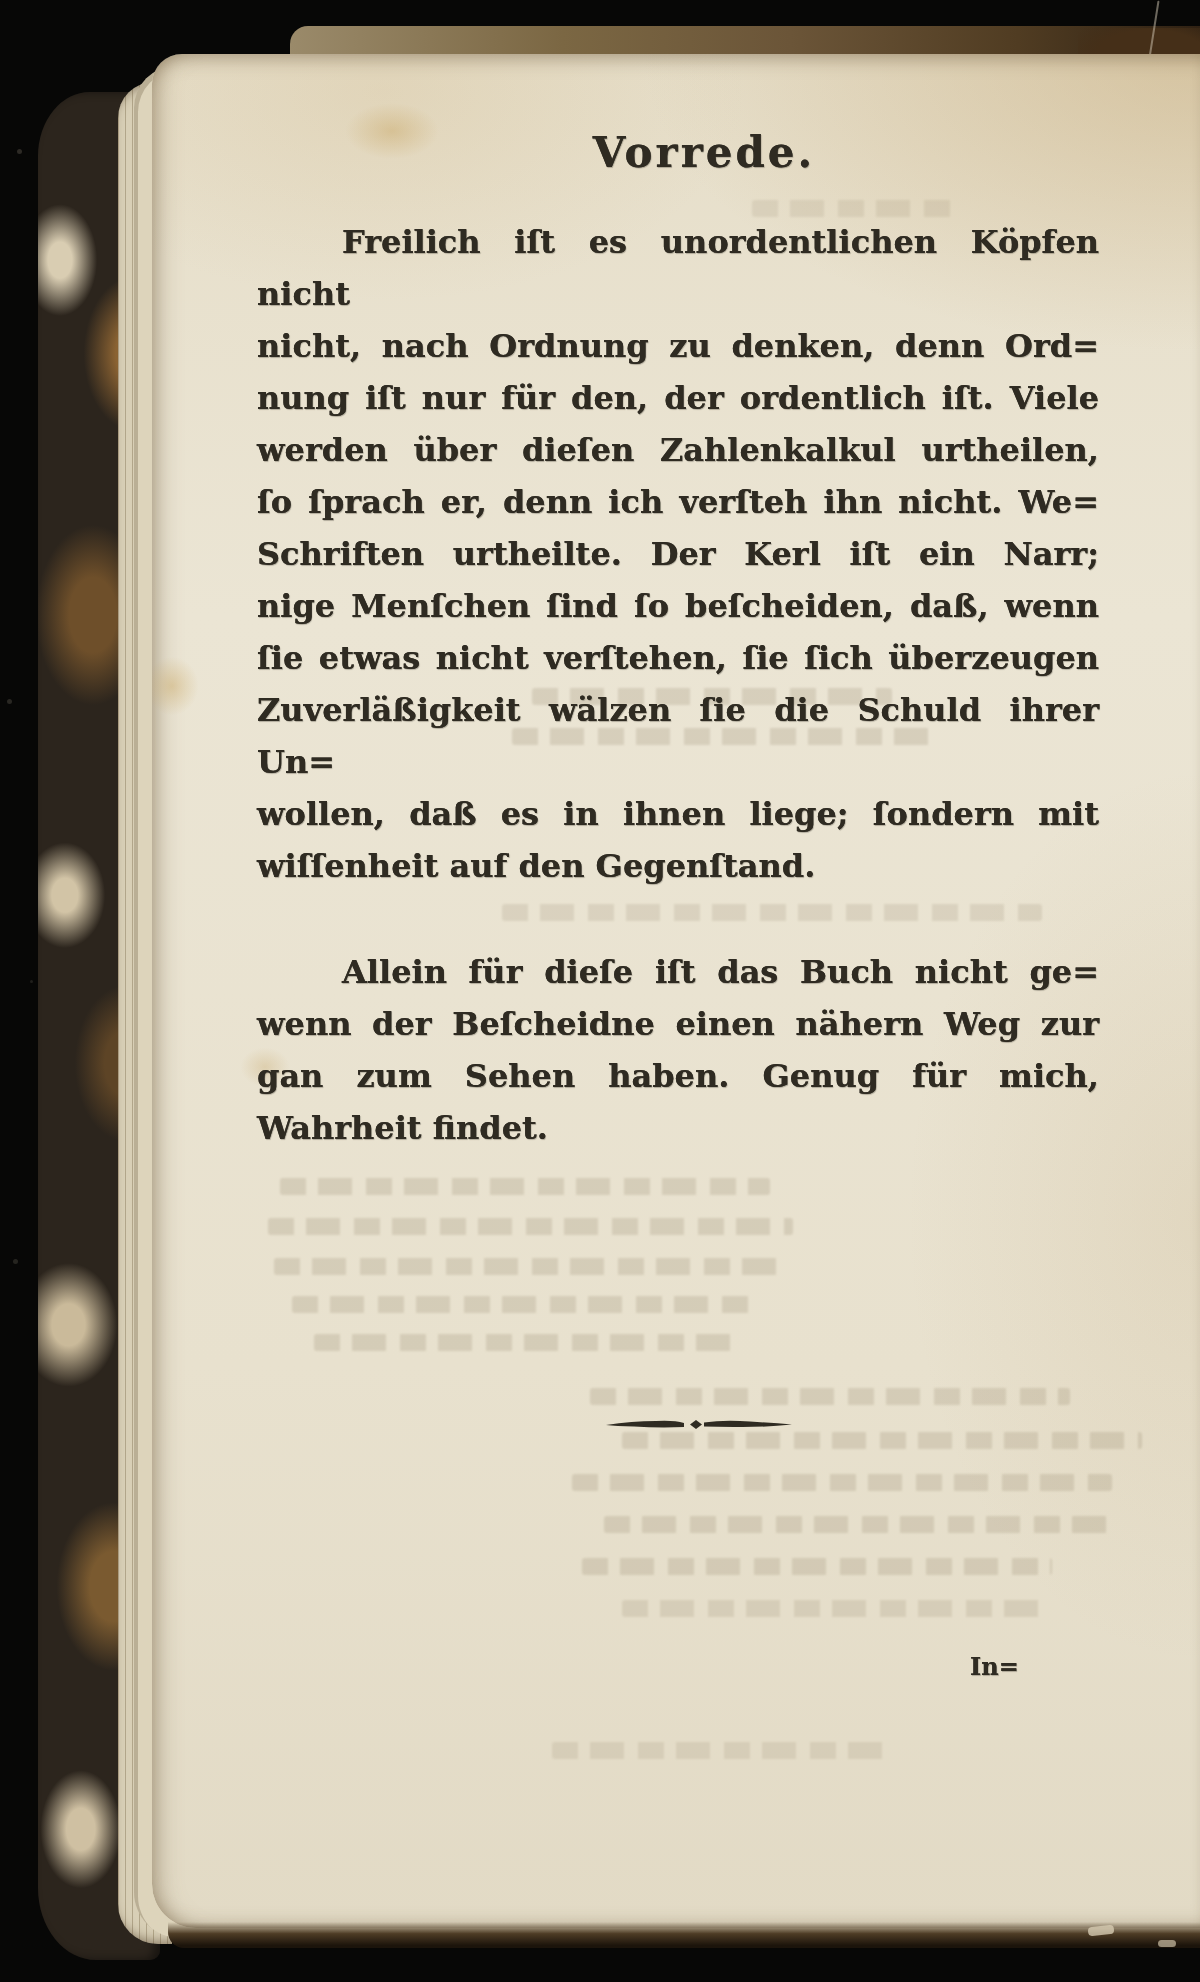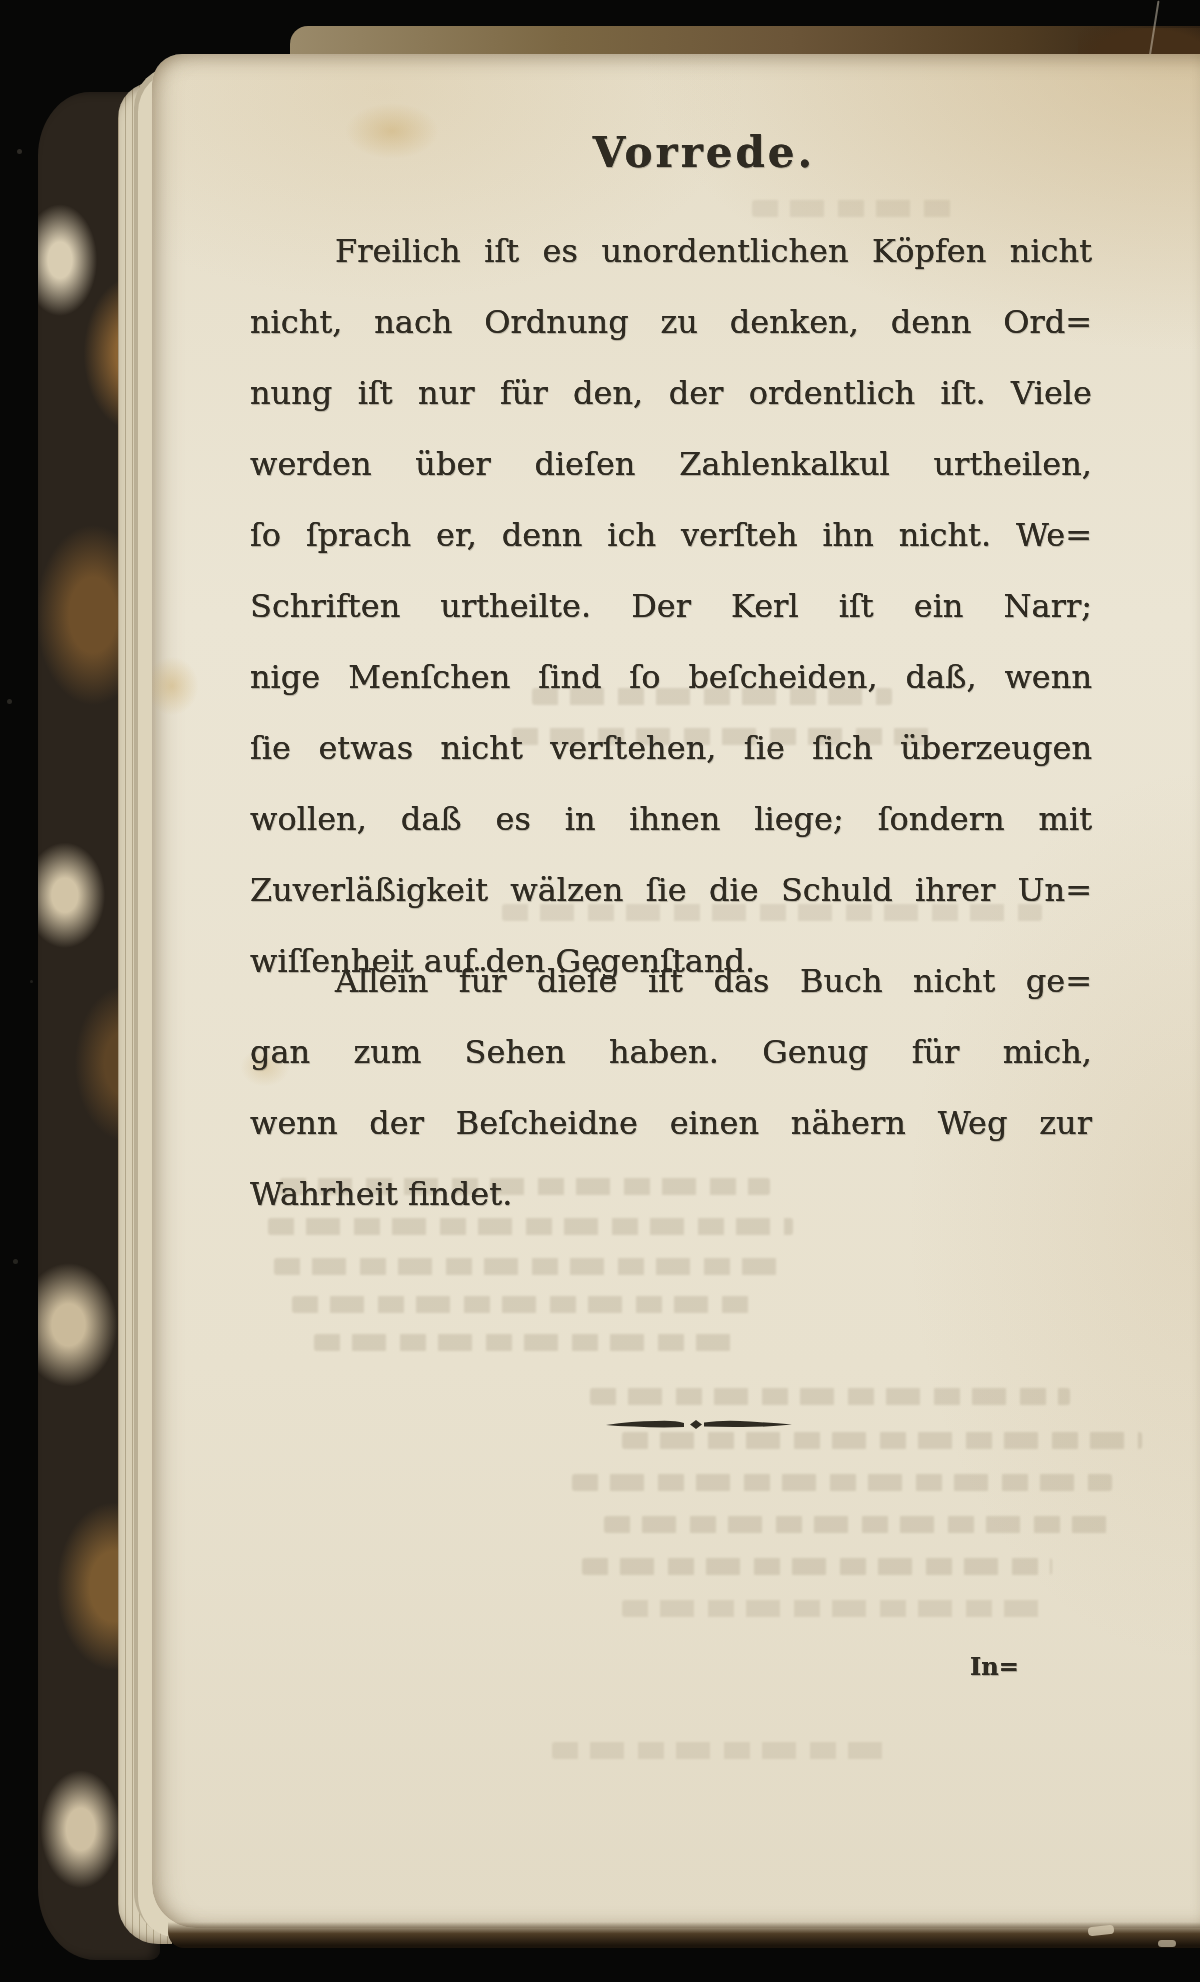--- a/index.html
+++ b/index.html
@@ -65,21 +65,21 @@
   .stain.s3{left:78px;top:985px;width:70px;height:56px;
     background:radial-gradient(closest-side, rgba(196,162,96,.30), rgba(196,162,96,0) 70%);}
 
   .ghost{position:absolute;height:17px;opacity:.15;filter:blur(1px);border-radius:3px;
     background:repeating-linear-gradient(90deg,#6b5a3c 0 26px, rgba(0,0,0,0) 26px 38px, #6b5a3c 38px 72px, rgba(0,0,0,0) 72px 86px);}
 
   
   .ink{color:#2f2b22;text-shadow:0 0 .6px rgba(47,43,34,.9), .7px .7px .8px rgba(47,43,34,.3);}
   .heading{position:absolute;top:74px;left:0;width:100%;box-sizing:border-box;padding-left:56px;
     margin:0;font-size:42px;font-weight:bold;letter-spacing:3px;text-align:center;}
-  .para{position:absolute;left:98px;width:842px;font-size:32px;font-weight:normal;line-height:71px;}
+  .para{position:absolute;left:105px;width:842px;font-size:32px;font-weight:bold;line-height:52px;}
   .para1{top:162px;}
   .para2{top:892px;}
   .tline{text-align:justify;text-align-last:justify;white-space:normal;}
   .tline.first{text-indent:85px;}
   .tline.last{text-align-last:left;}
   .divider{position:absolute;left:452px;top:1362px;width:190px;height:16px;}
   .catchword{position:absolute;left:818px;top:1598px;font-size:24px;font-weight:bold;}
 </style>
 </head>
 <body>
@@ -119,29 +119,29 @@
 
     <div class="para para1 ink">
         <div class="tline first">Freilich iſt es unordentlichen Köpfen nicht</div>
         <div class="tline">nicht, nach Ordnung zu denken, denn Ord=</div>
         <div class="tline">nung iſt nur für den, der ordentlich iſt. Viele</div>
         <div class="tline">werden über dieſen Zahlenkalkul urtheilen,</div>
         <div class="tline">ſo ſprach er, denn ich verſteh ihn nicht. We=</div>
         <div class="tline">Schriften urtheilte. Der Kerl iſt ein Narr;</div>
         <div class="tline">nige Menſchen ſind ſo beſcheiden, daß, wenn</div>
         <div class="tline">ſie etwas nicht verſtehen, ſie ſich überzeugen</div>
+        <div class="tline">Zuverläßigkeit wälzen ſie die Schuld ihrer Un=</div>
         <div class="tline">wollen, daß es in ihnen liege; ſondern mit</div>
-        <div class="tline">Zuverläßigkeit wälzen ſie die Schuld ihrer Un=</div>
         <div class="tline last">wiſſenheit auf den Gegenſtand.</div>
       </div>
 
     <div class="para para2 ink">
         <div class="tline first">Allein für dieſe iſt das Buch nicht ge=</div>
+        <div class="tline">wenn der Beſcheidne einen nähern Weg zur</div>
         <div class="tline">gan zum Sehen haben. Genug für mich,</div>
-        <div class="tline">wenn der Beſcheidne einen nähern Weg zur</div>
         <div class="tline last">Wahrheit findet.</div>
       </div>
 
     <div class="divider">
       <svg width="190" height="16" viewBox="0 0 190 16" aria-hidden="true">
         <path d="M2,9 Q28,5 52,5 Q70,4 80,7 L80,11 Q55,12 30,10.5 Q12,10 2,9 Z" fill="#2f2b22"></path>
         <path d="M86,8.5 l6,-4.5 6,4.5 -6,4.5 Z" fill="#2f2b22"></path>
         <path d="M100,6.5 Q120,3.5 146,5.5 Q170,7 188,8.5 Q160,11.5 130,11 Q112,10.5 100,10.5 Z" fill="#2f2b22"></path>
       </svg>
     </div>

